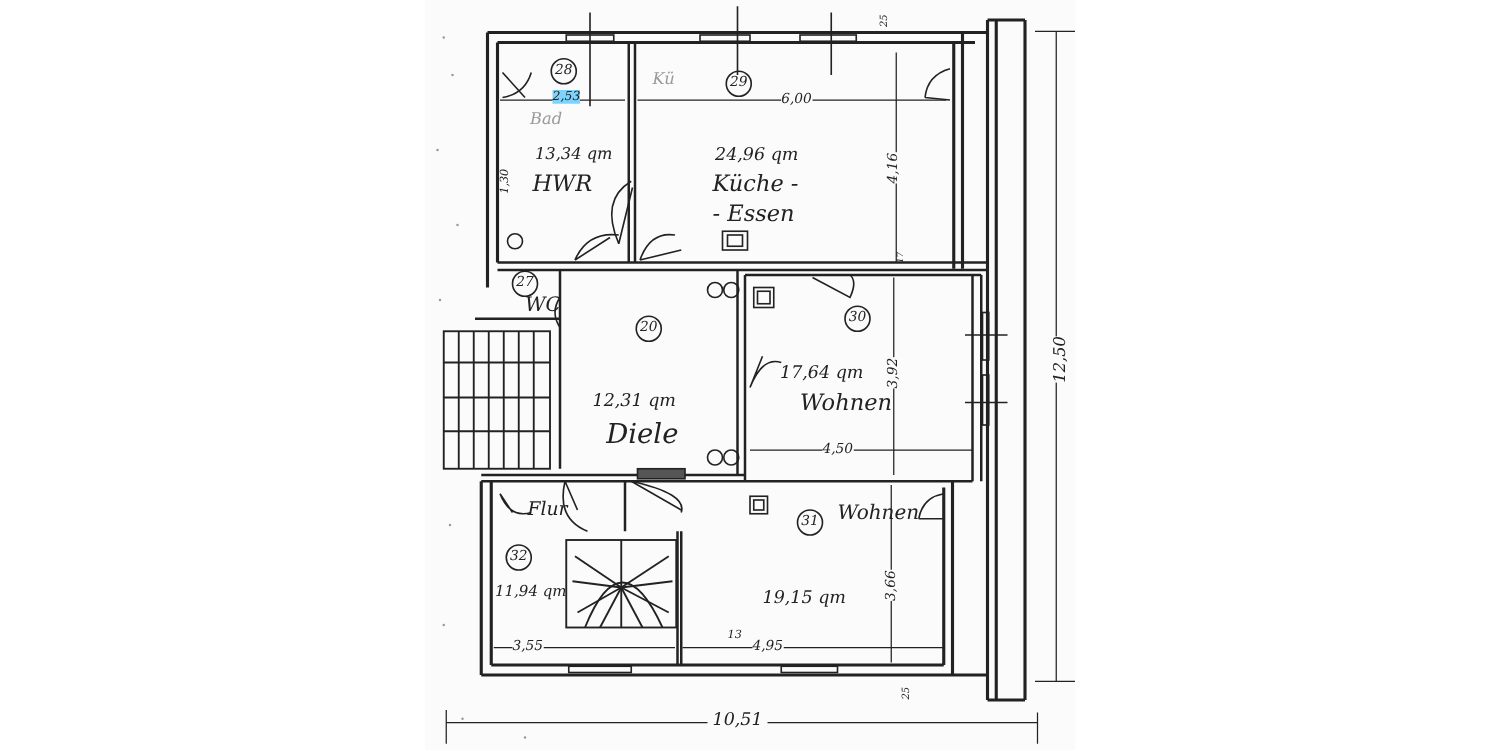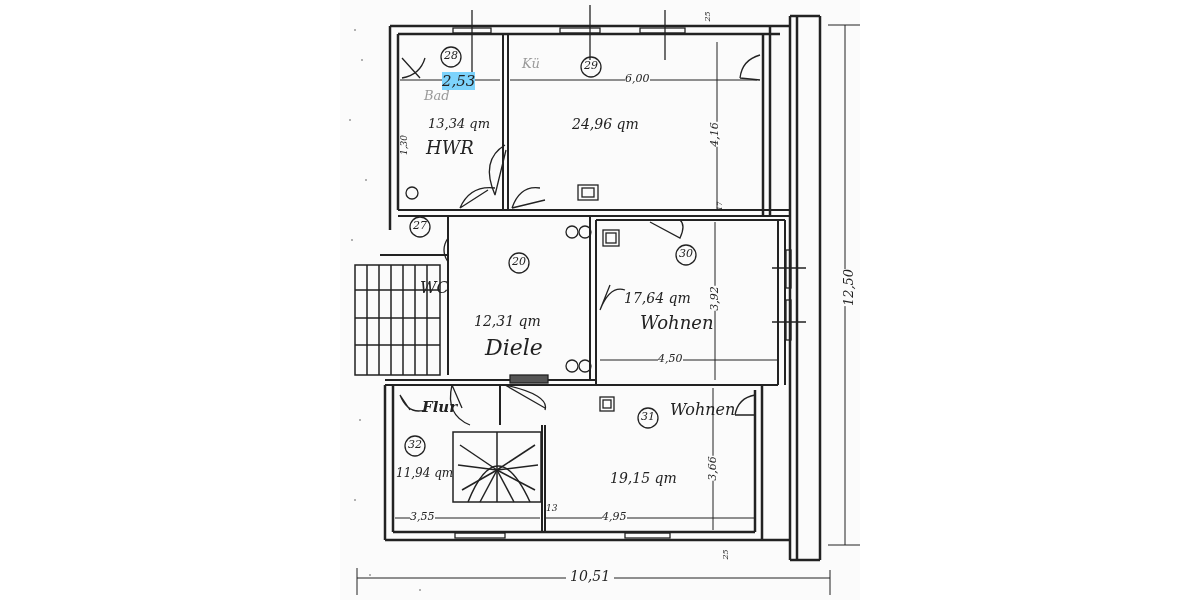--- a/index.html
+++ b/index.html
@@ -174,43 +174,45 @@
   <span style="position:absolute;left:172px;top:255px;font-size:11px;">20</span>
   <span style="position:absolute;left:339px;top:247px;font-size:11px;">30</span>
   <span style="position:absolute;left:301px;top:410px;font-size:11px;">31</span>
   <span style="position:absolute;left:68px;top:438px;font-size:11px;">32</span>
 
   <span style="position:absolute;left:88px;top:116px;font-size:13px;">13,34 qm</span>
   <span style="position:absolute;left:86px;top:137px;font-size:18px;font-style:italic;">HWR</span>
   <span style="position:absolute;left:84px;top:88px;font-size:13px;color:#999;">Bad</span>
 
   <span style="position:absolute;left:232px;top:116px;font-size:14px;">24,96 qm</span>
+  <span style="position:absolute;left:230px;top:136px;font-size:18px;line-height:24px;white-space:pre;">Küche -
+- Essen</span>
   <span style="position:absolute;left:182px;top:56px;font-size:13px;color:#999;">Kü</span>
 
-  <span style="position:absolute;left:80px;top:234px;font-size:16px;margin-top:44px;">WC</span>
+  <span style="position:absolute;left:80px;top:234px;font-size:16px;">WC</span>
 
   <span style="position:absolute;left:134px;top:313px;font-size:14px;">12,31 qm</span>
   <span style="position:absolute;left:145px;top:335px;font-size:22px;">Diele</span>
 
   <span style="position:absolute;left:284px;top:290px;font-size:14px;">17,64 qm</span>
   <span style="position:absolute;left:300px;top:312px;font-size:18px;">Wohnen</span>
 
   <span style="position:absolute;left:330px;top:400px;font-size:16px;">Wohnen</span>
   <span style="position:absolute;left:270px;top:470px;font-size:14px;">19,15 qm</span>
 
-  <span style="position:absolute;left:82px;top:398px;font-size:15px;font-weight:bold;">Flur</span>
+  <span style="position:absolute;left:82px;top:398px;font-size:15px;">Flur</span>
   <span style="position:absolute;left:56px;top:466px;font-size:12px;">11,94 qm</span>
 
-  <span style="position:absolute;left:102px;top:72px;font-size:15px;background:#7dd3fc;">2,53</span>
+  <span style="position:absolute;left:102px;top:72px;font-size:10px;background:#7dd3fc;">2,53</span>
   <span style="position:absolute;left:285px;top:72px;font-size:11px;background:#fbfbfb;">6,00</span>
   <span style="position:absolute;left:362px;top:128px;font-size:11px;transform:rotate(-90deg);background:#fbfbfb;">4,16</span>
   <span style="position:absolute;left:318px;top:352px;font-size:11px;background:#fbfbfb;text-align:center;">4,50</span>
   <span style="position:absolute;left:362px;top:292px;font-size:11px;transform:rotate(-90deg);background:#fbfbfb;">3,92</span>
   <span style="position:absolute;left:70px;top:510px;font-size:11px;background:#fbfbfb;">3,55</span>
-  <span style="position:absolute;left:206px;top:503px;font-size:9px;">13</span>
+  <span style="position:absolute;left:206px;top:503px;font-size:9px;padding-left:36px;">13</span>
   <span style="position:absolute;left:262px;top:510px;font-size:11px;background:#fbfbfb;">4,95</span>
   <span style="position:absolute;left:360px;top:462px;font-size:11px;transform:rotate(-90deg);background:#fbfbfb;">3,66</span>
   <span style="position:absolute;left:362px;top:12px;font-size:8px;transform:rotate(-90deg);">25</span>
   <span style="position:absolute;left:380px;top:550px;font-size:8px;transform:rotate(-90deg);">25</span>
   <span style="position:absolute;left:376px;top:202px;font-size:7px;transform:rotate(-90deg);">17</span>
   <span style="position:absolute;left:54px;top:140px;font-size:9px;transform:rotate(-90deg);">1,30</span>
   <span style="position:absolute;left:226px;top:568px;font-size:14px;background:#fbfbfb;padding:0 4px;">10,51</span>
   <span style="position:absolute;left:490px;top:280px;font-size:13px;transform:rotate(-90deg);background:#fbfbfb;">12,50</span>
 </div>
 </div>

